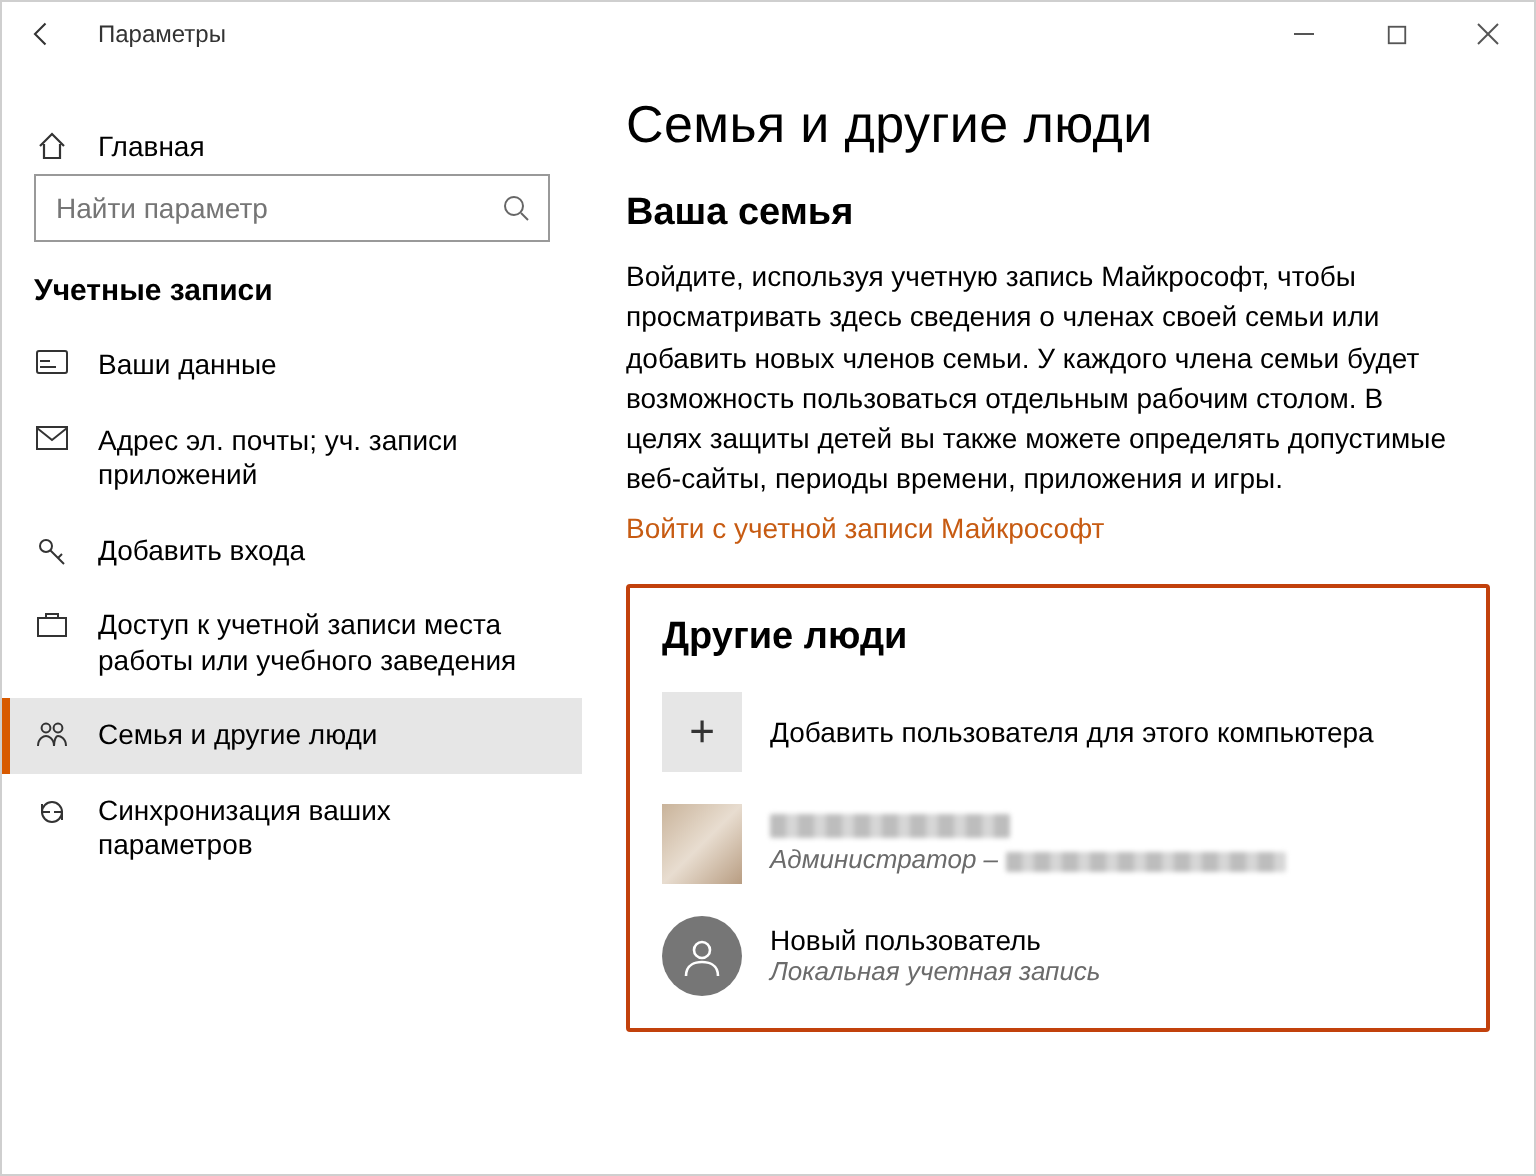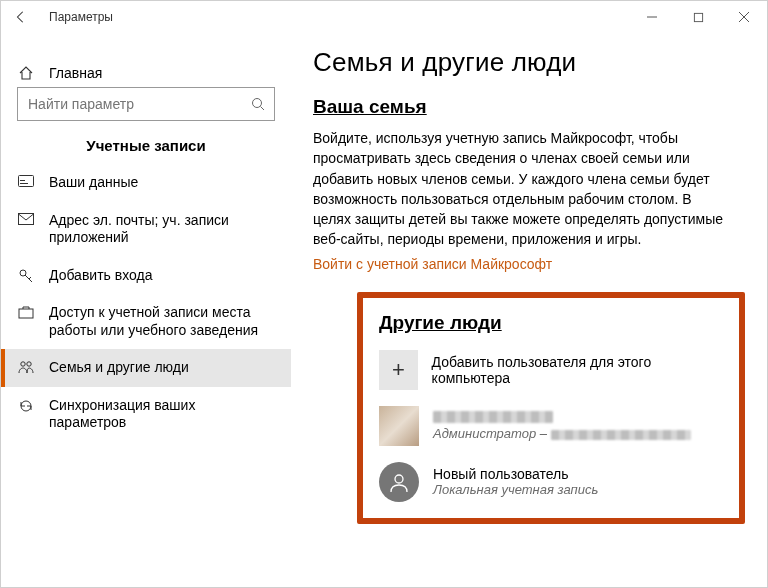--- a/index.html
+++ b/index.html
@@ -10,33 +10,33 @@
   .titlebar .title { margin-left: 16px; flex: 1; }
   .winbtns { display: flex; height: 32px; }
   .winbtn { width: 46px; height: 32px; display:flex; align-items:center; justify-content:center; color:#555; }
   .body { flex: 1; display: flex; overflow: hidden; }
   .sidebar { width: 290px; padding: 8px 0 0 0; display:flex; flex-direction:column; overflow-y:auto; }
   .home-row { display:flex; align-items:flex-end; height: 40px; padding: 0 16px; gap: 14px; font-size: 14px; }
   .home-row .icon { width: 18px; display:flex; align-items:center; justify-content:center; }
   .searchbox { margin: 6px 16px 10px 16px; height: 34px; border: 1px solid #999; display:flex; align-items:center; padding: 0 8px 0 10px; color:#666; }
   .searchbox input { flex:1; border:none; outline:none; font-size: 14px; color:#333; background:transparent; }
   .searchbox .sicon { color:#666; }
-  .section-header { padding: 6px 16px 10px 16px; font-size: 15px; font-weight: 600; color:#000;text-align:center; }
+  .section-header { padding: 6px 16px 10px 16px; font-size: 15px; font-weight: 600; color:#000; }
   .nav-item { display:flex; align-items:flex-start; padding: 10px 16px 10px 16px; gap: 14px; font-size: 14px; color:#000; line-height: 1.25; position:relative; }
   .nav-item .icon { width: 18px; flex: 0 0 18px; display:flex; align-items:center; justify-content:center; margin-top:1px; color:#333; }
   .nav-item .label { flex: 1; }
   .nav-item.selected { background: #e6e6e6; }
   .nav-item.selected::before { content:""; position:absolute; left:0; top:0; bottom:0; width:4px; background:#d85a00; }
   .content { flex:1; padding: 14px 22px 0 22px; overflow-y:auto; }
   h1 { font-size: 26px; font-weight: 400; margin-bottom: 18px; letter-spacing: 0.2px; }
-  h2 { font-size: 19px; font-weight: 600; margin-bottom: 10px; text-decoration: underline; }
+  h2 { font-size: 19px; font-weight: 600; margin-bottom: 10px; }
   p.para { font-size: 14px; line-height: 1.45; color:#000; margin-bottom: 6px; max-width: 420px; }
   .link { font-size: 14px; color: #0a66a3; margin-top: 2px; cursor:pointer; }
   .link.orange { color: #c75b12; }
-  .orange-box { border: 6px solid #c2410c; border-radius: 2px; padding: 14px 16px 16px 16px; margin-top: 20px; margin-bottom: 12px; margin-left: 44px; }
+  .orange-box { border: 2px solid #c2410c; border-radius: 2px; padding: 14px 16px 16px 16px; margin-top: 20px; margin-bottom: 12px; }
   .user-row { display:flex; align-items:center; gap: 14px; margin-top: 16px; }
   .user-row .tile { width: 40px; height: 40px; background:#e6e6e6; display:flex; align-items:center; justify-content:center; border-radius:0; }
   .user-row.circle .tile { border-radius: 50%; background:#767676; color:#fff; }
   .user-row.photo .tile { background: linear-gradient(135deg,#c9b39a 0%, #e8ddd0 50%, #b89d82 100%); filter: blur(0.3px); }
   .user-row .texts { display:flex; flex-direction:column; }
   .user-row .name { font-size: 14px; color:#000; }
   .user-row .sub { font-size: 13px; color:#6b6b6b;font-style:italic; }
   .plus { font-size: 22px; color:#333; font-weight:300; }
   .blurline { display:inline-block; height:12px; background: repeating-linear-gradient(90deg,#bdbdbd 0 8px,#d6d6d6 8px 14px); border-radius:1px; filter: blur(1.2px); }
   svg { display:block; }

